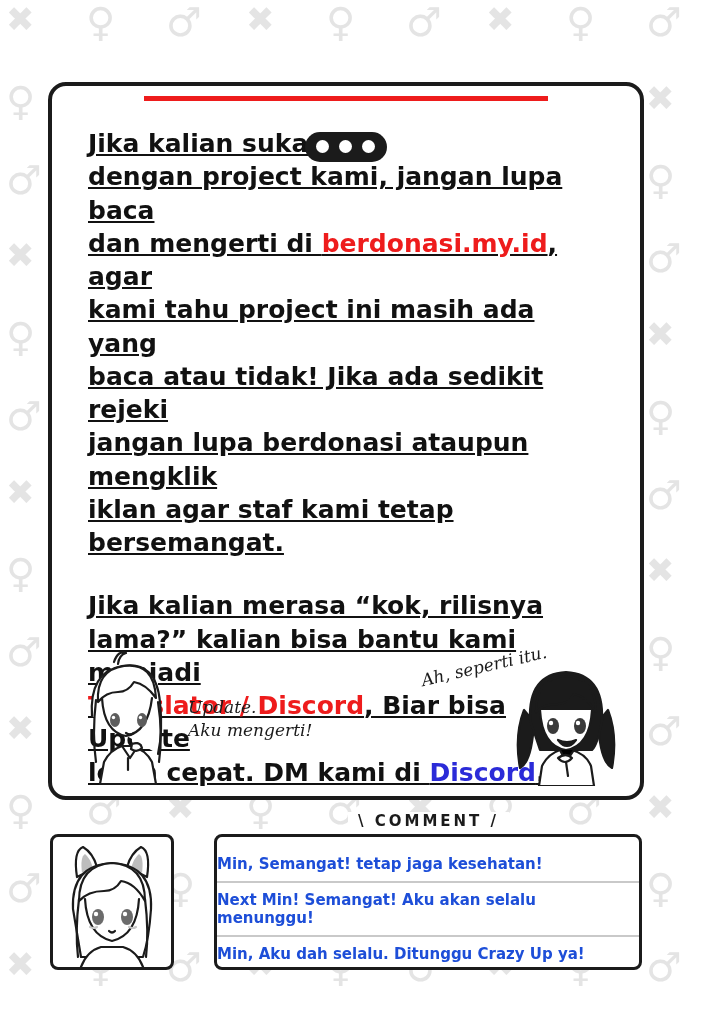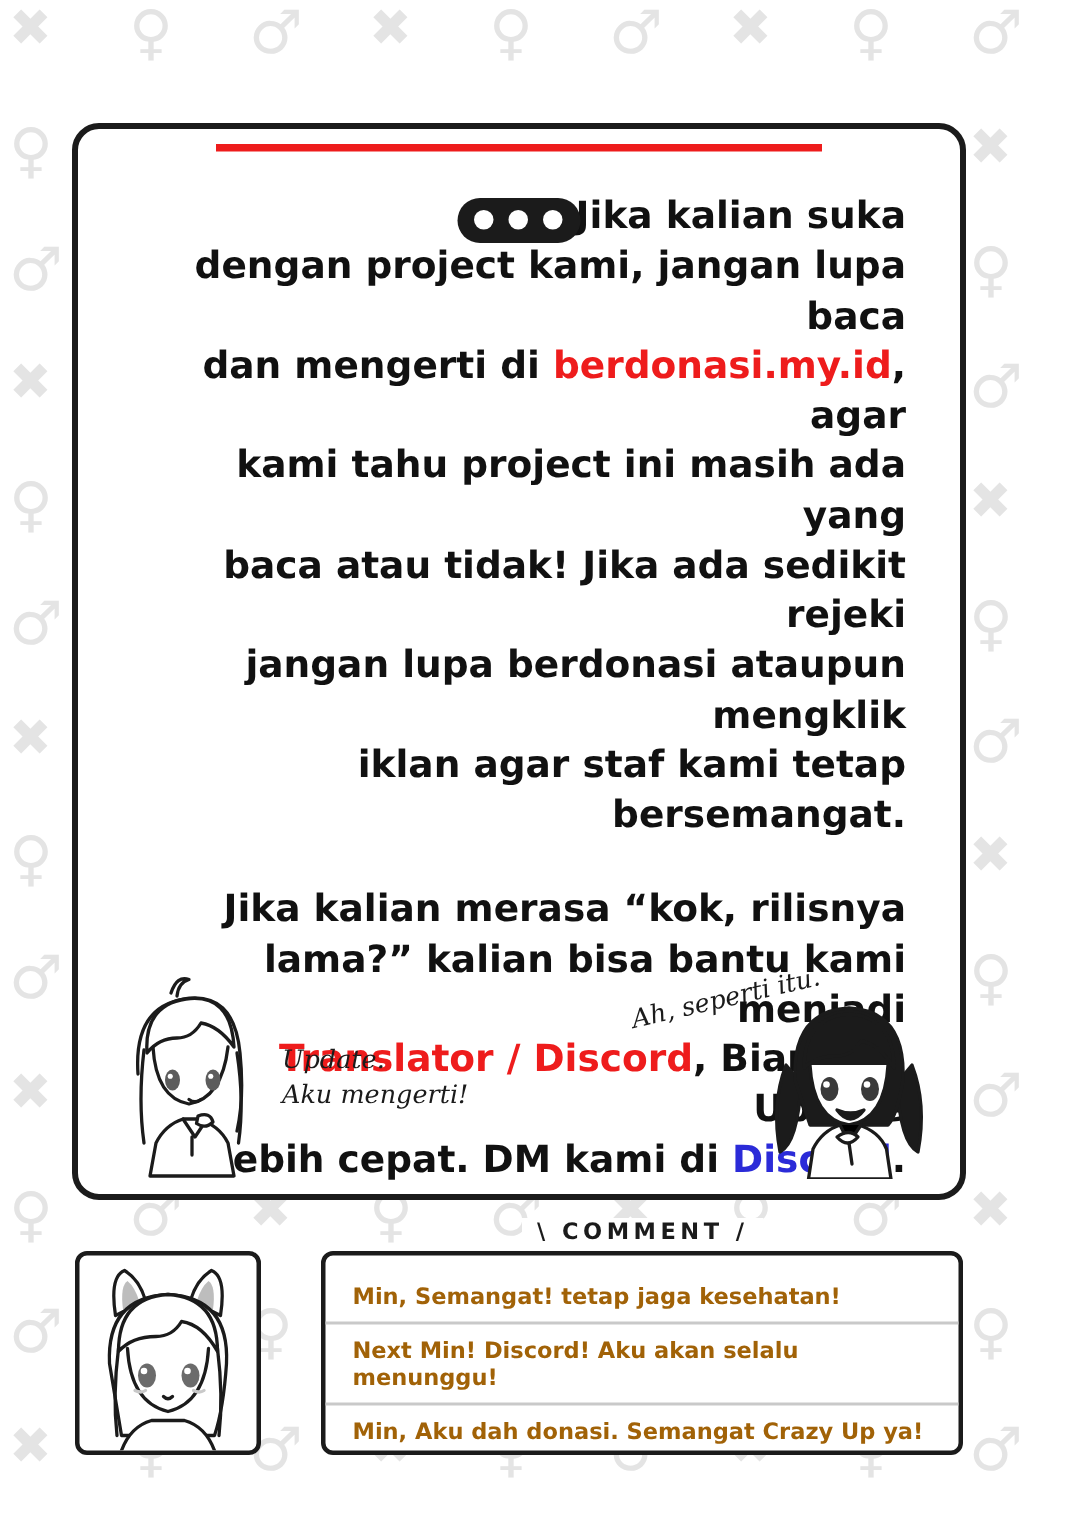--- a/index.html
+++ b/index.html
@@ -78,26 +78,27 @@
   }
   #headline-rule {
     width: 404px;
     height: 5px;
     background: #ee1c1c;
     margin: 10px auto 0 auto;
   }
 
   .body-text {
     margin: 26px 36px 0 36px;
-    text-align: right;
+    text-align: left;
     color: #111111;
     font-family: "DejaVu Sans", sans-serif;
     font-weight: bold;
     font-size: 25px;
     line-height: 1.33;
+    text-decoration: underline;
   }
   .body-text.second {
     margin-top: 30px;
   }
   .hl-red { color: #ee1c1c; }
   .hl-blue { color: #2b2bd8; }
 
   
   .char {
     position: absolute;
@@ -168,22 +169,22 @@
     font-weight: bold;
     font-size: 15px;
     letter-spacing: 3px;
     color: #1b1b1b;
     z-index: 3;
   }
   .comment-item {
     font-family: "DejaVu Sans", sans-serif;
     font-weight: bold;
     font-size: 15px;
-    color: #a16207;
-    padding: 8px 14px 8px 18px;
+    color: #1d4ed8;
+    padding: 8px 14px 8px 0;
     border-bottom: 2px solid #c9c9c9;
   }
   .comment-item:last-child { border-bottom: none; }
 </style>
 </head>
 <body>
 
 <div id="bg-pattern">
     <span class="bg-glyph" style="left: 6px; top: 2px; font-size: 34px; color: rgb(228, 228, 228);">✖</span>
     <span class="bg-glyph" style="left: 86px; top: 2px; font-size: 40px; color: rgb(228, 228, 228);">♀</span>
@@ -429,16 +430,16 @@
       </g>
     </svg>
   </div>
 
   <div id="comment-title">
     <span>\ </span><span>COMMENT</span><span> /</span>
   </div>
 
   <div id="comment-box">
     <div class="comment-item">Min, Semangat! tetap jaga kesehatan!</div>
-    <div class="comment-item">Next Min! Discord! Aku akan selalu menunggu!</div>
-    <div class="comment-item">Min, Aku dah donasi. Semangat Crazy Up ya!</div>
+    <div class="comment-item">Next Min! Semangat! Aku akan selalu menunggu!</div>
+    <div class="comment-item">Min, Aku dah selalu. Ditunggu Crazy Up ya!</div>
   </div>
 </div>
 
 </body></html>

